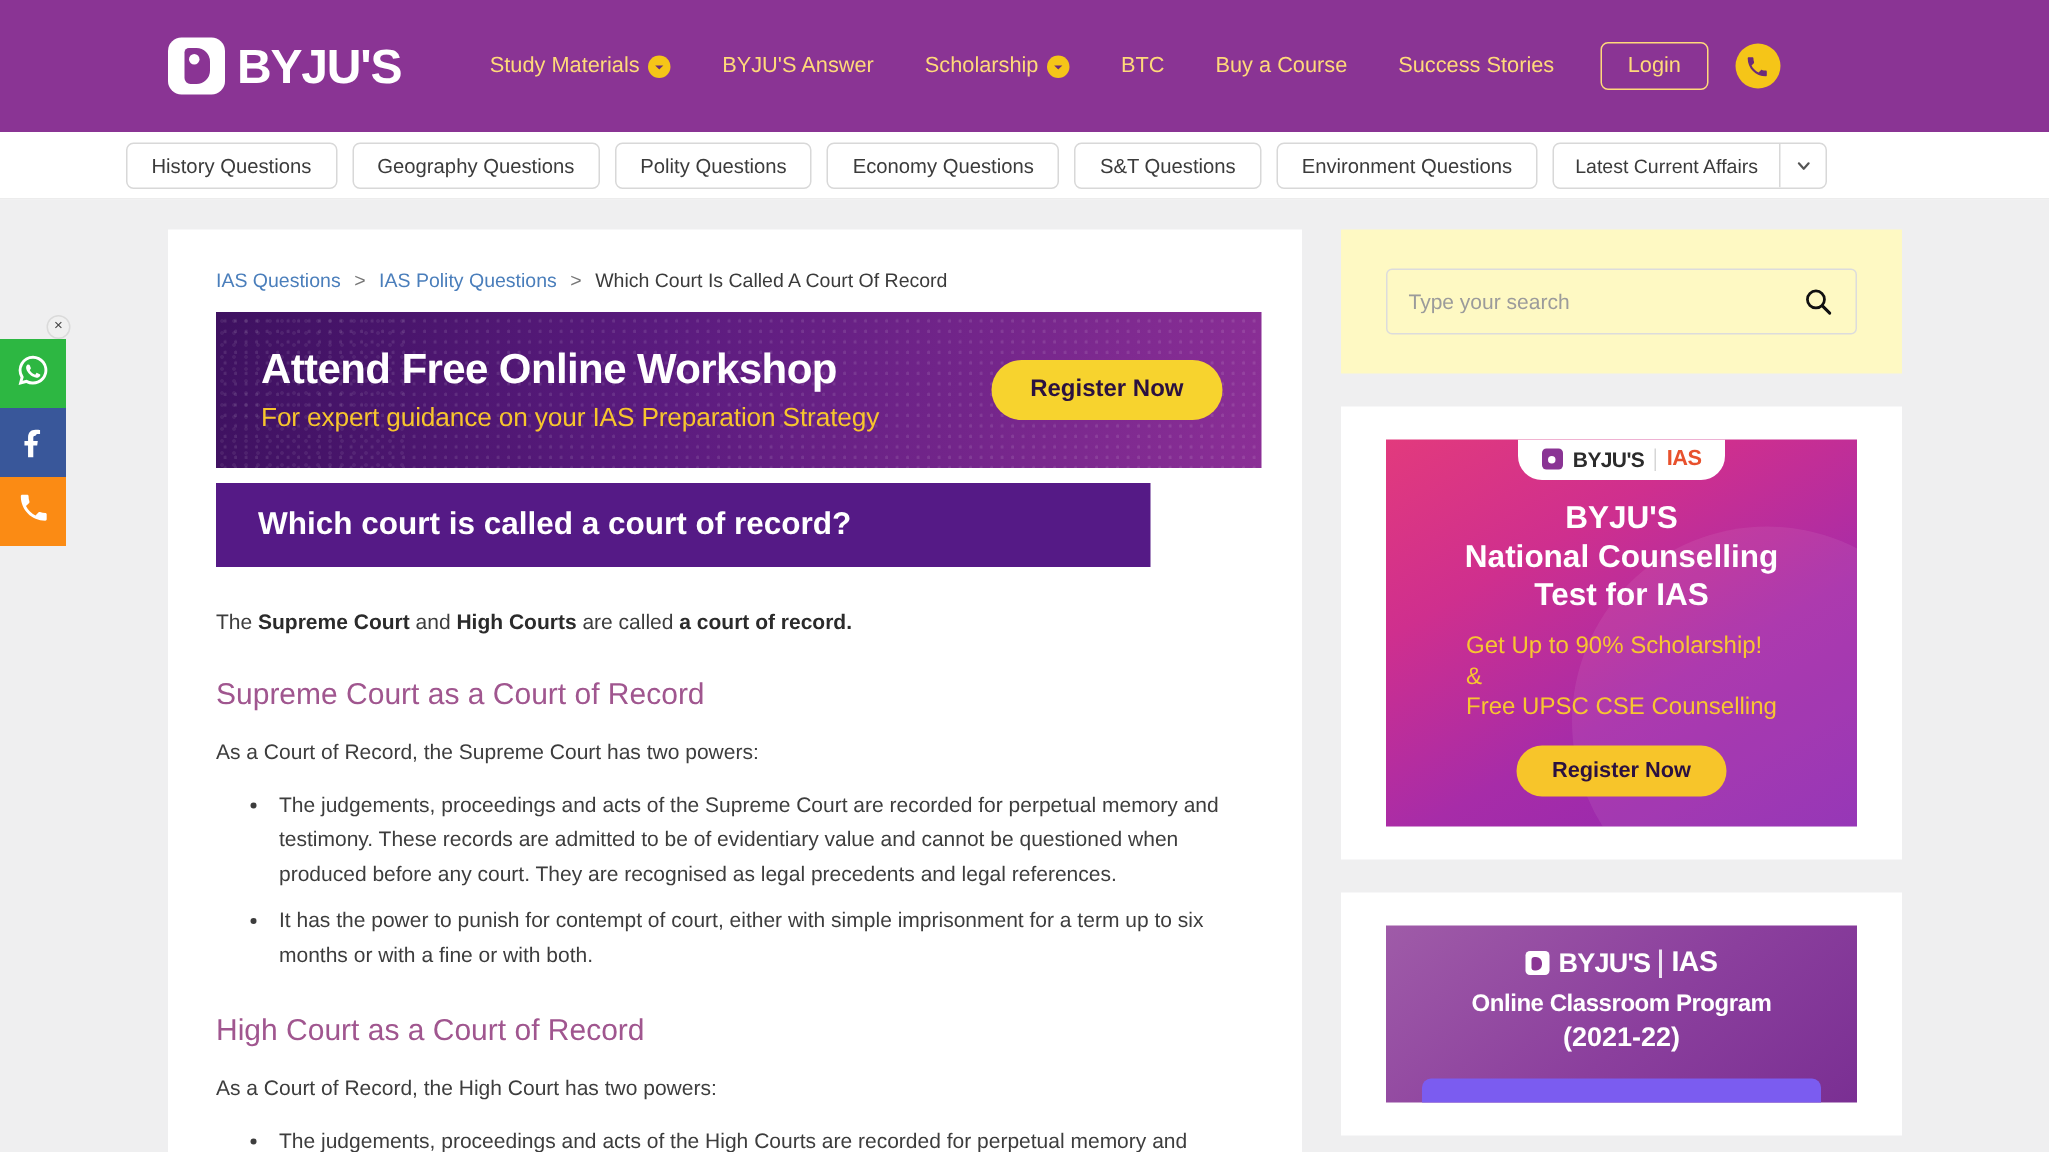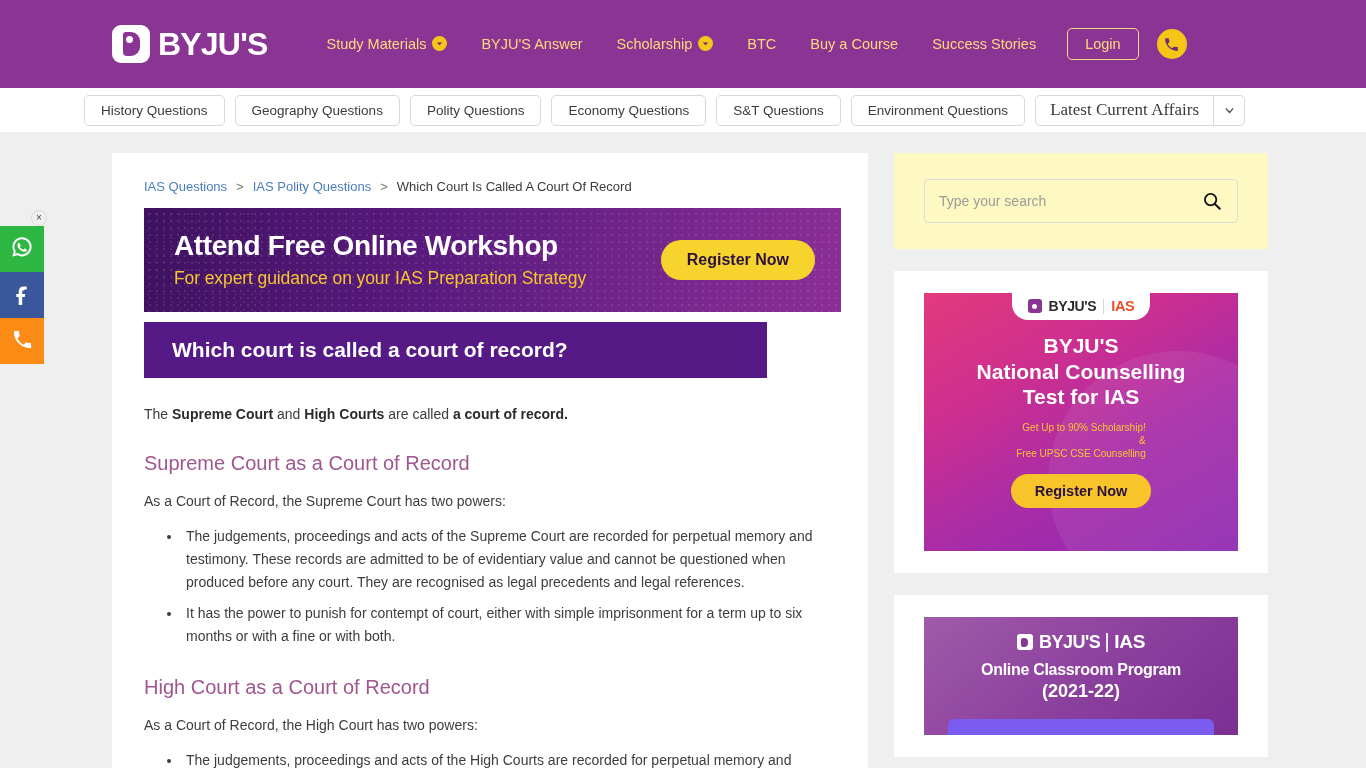--- a/index.html
+++ b/index.html
@@ -54,20 +54,21 @@
     align-items: center;
     margin-left: 42px;
     gap: 0;
   }
   .nav-item {
     color: #ffd97a;
     font-size: 14.5px;
     padding: 0 17px;
     white-space: nowrap;
     display: flex;
+    align-items: center;
     gap: 6px;
     cursor: pointer;
   }
   .caret {
     width: 15px; height: 15px;
     border-radius: 50%;
     background: #f5c518;
     display: inline-flex;
     align-items: center;
     justify-content: center;
@@ -123,28 +124,27 @@
   .subnav-last {
     display: flex;
     align-items: stretch;
     border: 1px solid #d8d8d8;
     border-radius: 5px;
     height: 31px;
     overflow: hidden;
     background: #fff;
   }
   .subnav-last .lbl {
-    font-size: 17px;
+    font-size: 13px;
     color: #3b3b3b;
     padding: 0 14px;
     display: flex;
     align-items: center;
     white-space: nowrap;
     cursor: pointer;
-    font-family: Liberation Serif, serif;
   }
   .subnav-last .drop {
     width: 31px;
     border-left: 1px solid #d8d8d8;
     display: flex;
     align-items: center;
     justify-content: center;
     cursor: pointer;
   }
 
@@ -337,21 +337,21 @@
   .sch-tab .bm {
     width: 14px; height: 14px; border-radius: 3px;
     background: #8a3494; display:flex; align-items:center; justify-content:center;
   }
   .sch-tab .bm i { width:5px;height:5px;background:#fff;border-radius:50%;display:block; }
   .sch-tab .byj { font-size: 14px; font-weight: bold; color: #2b2b2b; letter-spacing:-0.4px; }
   .sch-tab .bar { width:1px; height:15px; background:#d6d6d6; }
   .sch-tab .ias { font-size: 14.5px; font-weight: bold; color: #e8512d; letter-spacing:-0.3px; }
 
   .sch-h1 { position: relative; z-index: 3; color:#fff; font-size: 21px; font-weight: bold; text-align:center; margin-top: 13px; line-height: 1.22; }
-  .sch-h2 { position: relative; z-index: 3; color:#f8c531; font-size: 10px; text-align:right; margin-top: 11px; line-height: 1.3; }
+  .sch-h2 { position: relative; z-index: 3; color:#f8c531; font-size: 16px; text-align:left; margin-top: 11px; line-height: 1.3; }
   .sch-cta {
     position: relative; z-index: 3;
     margin-top: 14px;
     background: #f7c52a; color:#2b1140; font-weight:bold; font-size:14.5px;
     border-radius: 20px; padding: 9px 24px; border:none; cursor:pointer; font-family: inherit;
   }
 
   .ocp-ad {
     width: 314px;
     height: 118px;

